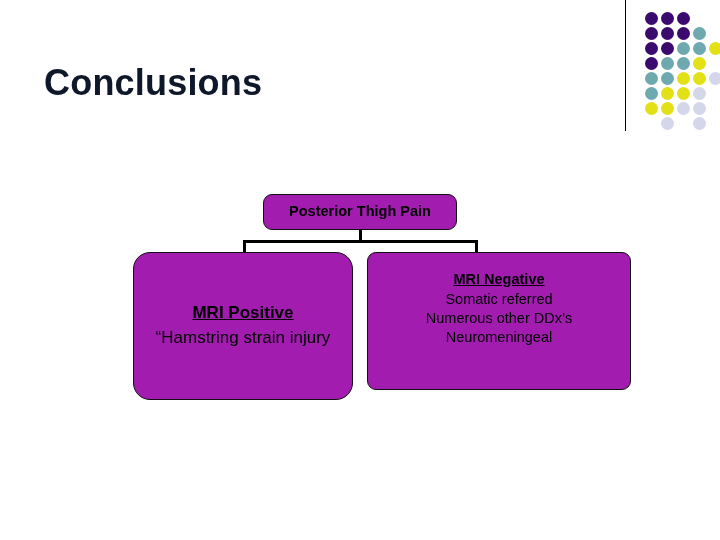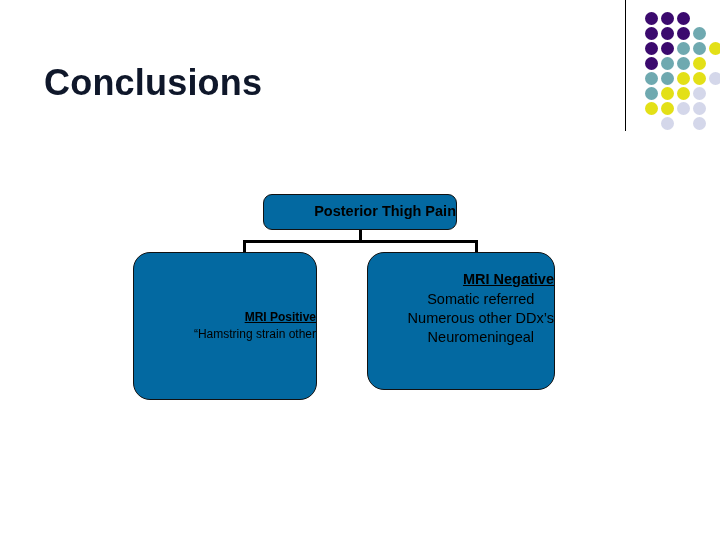--- a/index.html
+++ b/index.html
@@ -57,55 +57,55 @@
     position: absolute;
     left: 0;
     top: 0;
     width: 720px;
     height: 540px;
   }
 
   .node {
     position: absolute;
     box-sizing: border-box;
-    background: #0369a1;
+    background: #a21caf;
     border: 1px solid #111111;
     color: #000000;
     text-align: center;
     display: flex;
     flex-direction: column;
     justify-content: center;
-    align-items: flex-end;
+    align-items: center;
   }
 
   .node-root {
     left: 263px;
     top: 194px;
     width: 194px;
     height: 36px;
     border-radius: 9px;
     font-size: 14.5px;
     font-weight: bold;
   }
 
   .node-left {
     left: 133px;
     top: 252px;
-    width: 184px;
+    width: 220px;
     height: 148px;
     border-radius: 17px;
-    font-size: 12px;
+    font-size: 17px;
   }
 
   .node-right {
     left: 367px;
     top: 252px;
-    width: 188px;
+    width: 264px;
     height: 138px;
-    border-radius: 17px;
+    border-radius: 9px;
     font-size: 14.5px;
     padding-bottom: 25px;
   }
 
   .node-heading {
     font-weight: bold;
     text-decoration: underline;
     line-height: 1.35;
   }
   .node-line {
@@ -178,21 +178,21 @@
   </div>
 
   <div class="conn conn-stem-top"></div>
   <div class="conn conn-hbar"></div>
   <div class="conn conn-drop-left"></div>
   <div class="conn conn-drop-right"></div>
 
   <div class="node node-left">
     <div class="node-heading">MRI Positive</div>
     <div class="node-body" id="left-body">
-        <div class="node-line">“Hamstring strain other</div>
+        <div class="node-line">“Hamstring strain injury</div>
       </div>
   </div>
 
   <div class="node node-right">
     <div class="node-heading">MRI Negative</div>
     <div class="node-body" id="right-body">
         <div class="node-line">Somatic referred</div>
         <div class="node-line">Numerous other DDx’s</div>
         <div class="node-line">Neuromeningeal</div>
       </div>

